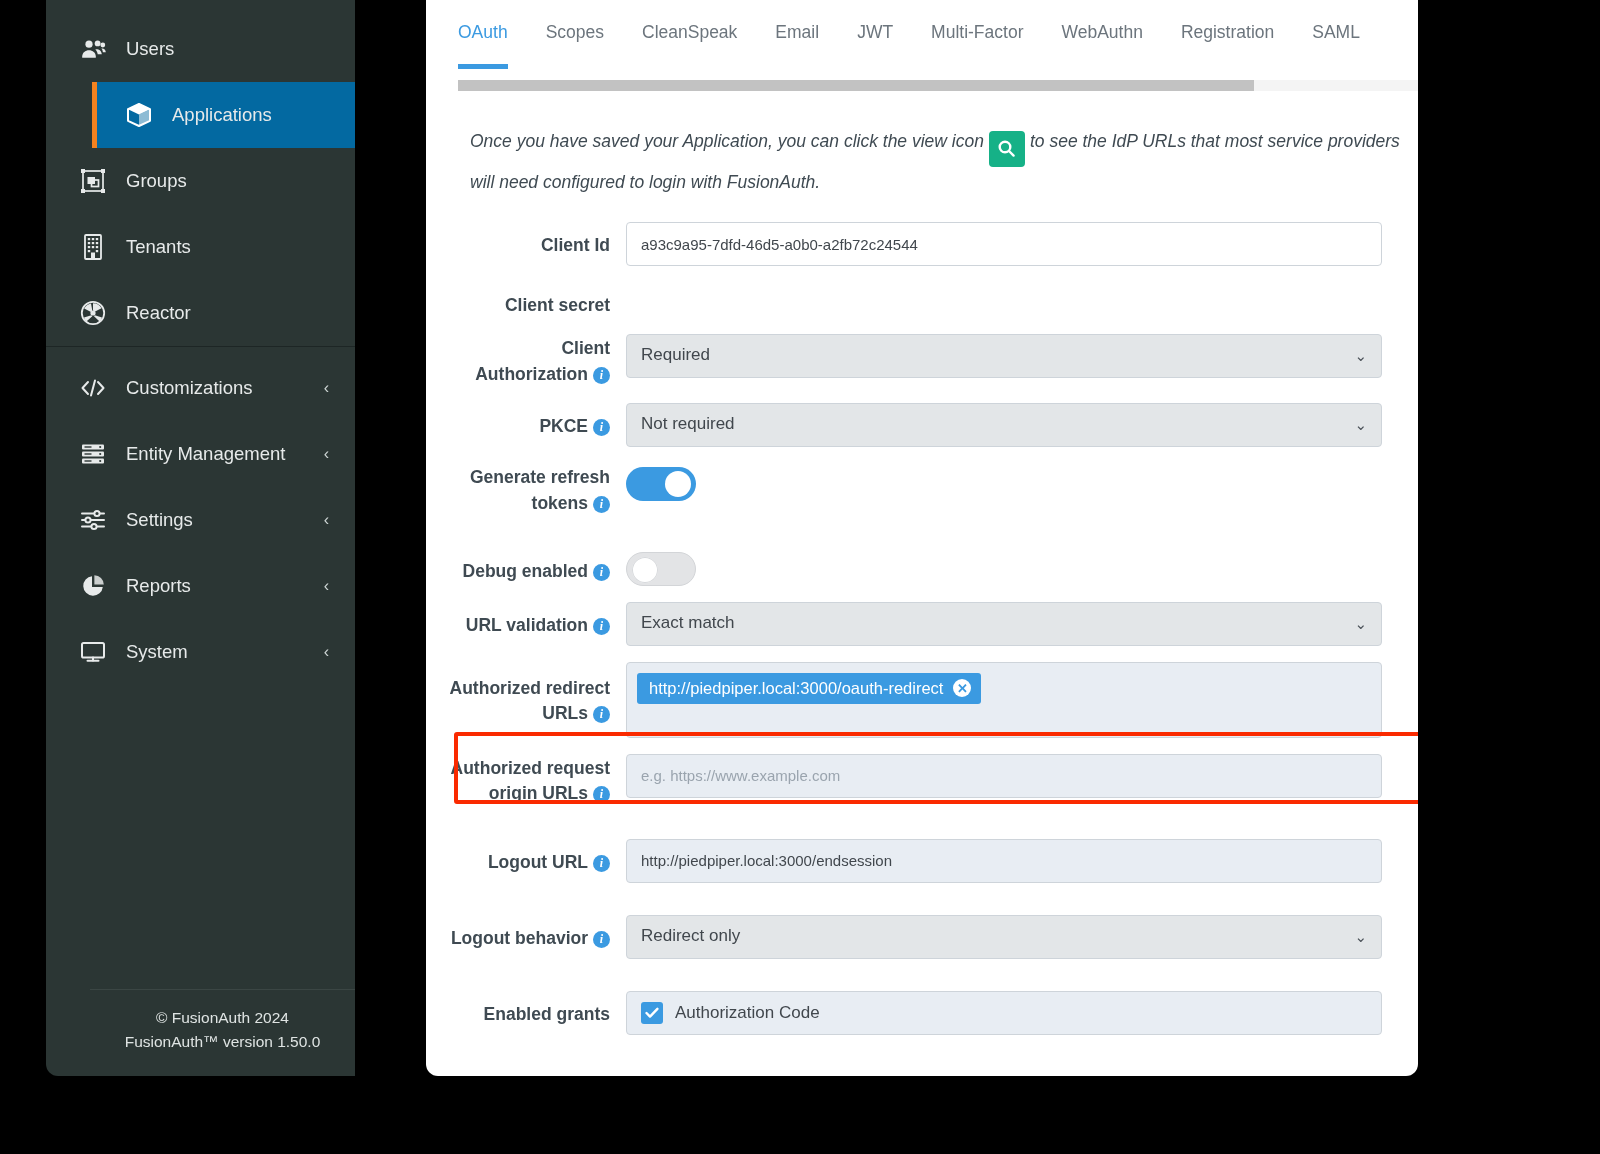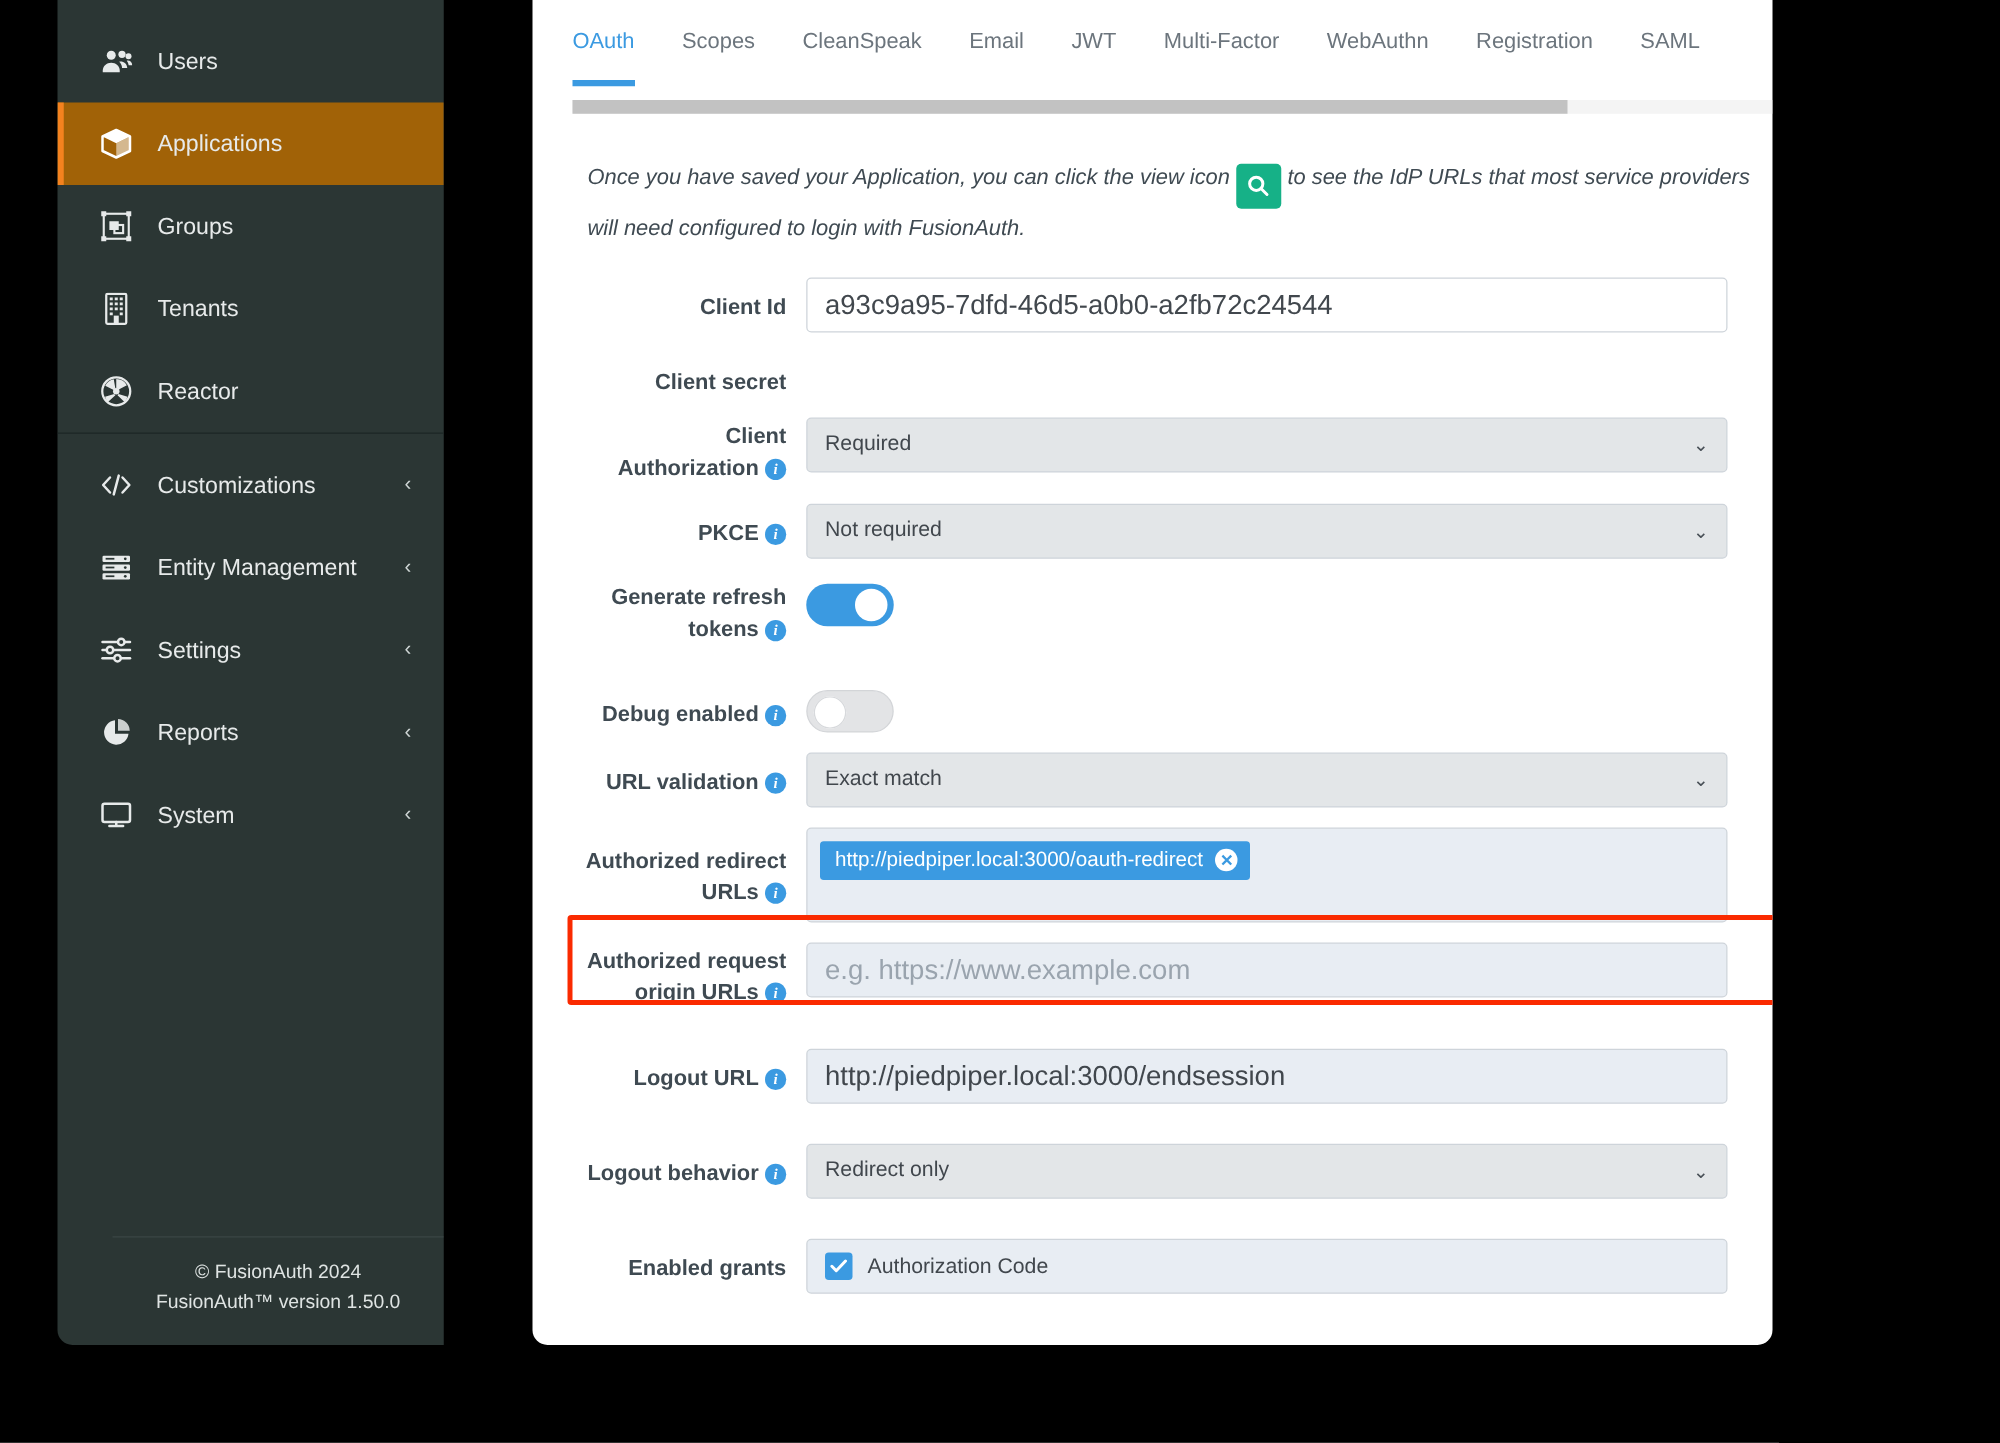--- a/index.html
+++ b/index.html
@@ -46,21 +46,22 @@
     width: 30px;
     height: 26px;
     margin-right: 18px;
     display: flex;
     align-items: center;
     justify-content: center;
     flex: 0 0 auto;
   }
   .nav-item .ico svg { display: block; }
   .nav-item.active {
-    background: #a16207;
+    background: #0369a1;
+    margin-left: 46px;
   }
   .nav-item.active::before {
     content: "";
     position: absolute;
     left: 0; top: 0; bottom: 0;
     width: 5px;
     background: #f4821f;
   }
   .nav-label { white-space: nowrap; }
   .chev {
@@ -171,21 +172,20 @@
   .form {
     position: absolute;
     left: 0; top: 222px;
     width: 992px;
   }
   .row {
     position: relative;
     display: flex;
     align-items: flex-start;
     margin-bottom: 0;
-    margin-left: 19px;
   }
   .lbl {
     width: 200px;
     flex: 0 0 200px;
     text-align: right;
     padding-right: 16px;
     padding-top: 11px;
     font-size: 17.5px;
     font-weight: bold;
     color: #3f4a52;
@@ -214,21 +214,21 @@
     line-height: 17px;
   }
 
   .inp {
     width: 100%;
     height: 44px;
     border: 1px solid #ced4da;
     border-radius: 4px;
     background: #ffffff;
     padding: 0 14px;
-    font-size: 22px;
+    font-size: 15px;
     color: #41474d;
     display: flex;
     align-items: center;
     font-family: "Liberation Sans", sans-serif;
   }
   .inp.bluish { background: #e8edf3; }
   .inp.placeholder { color: #9aa4ae; }
 
   .sel {
     position: relative;

